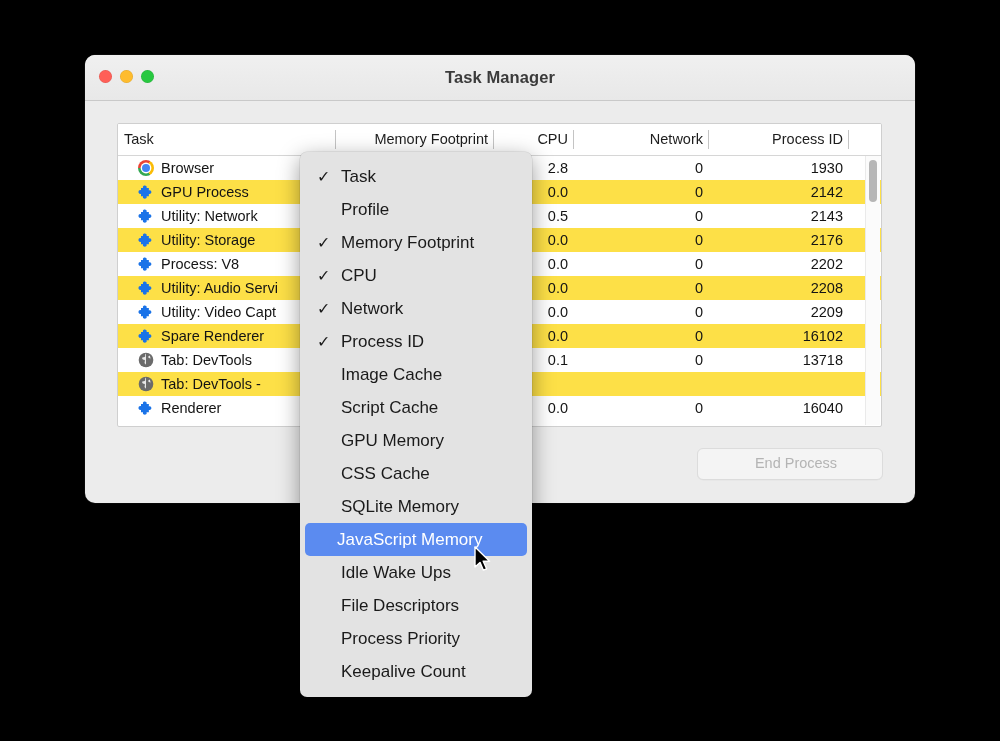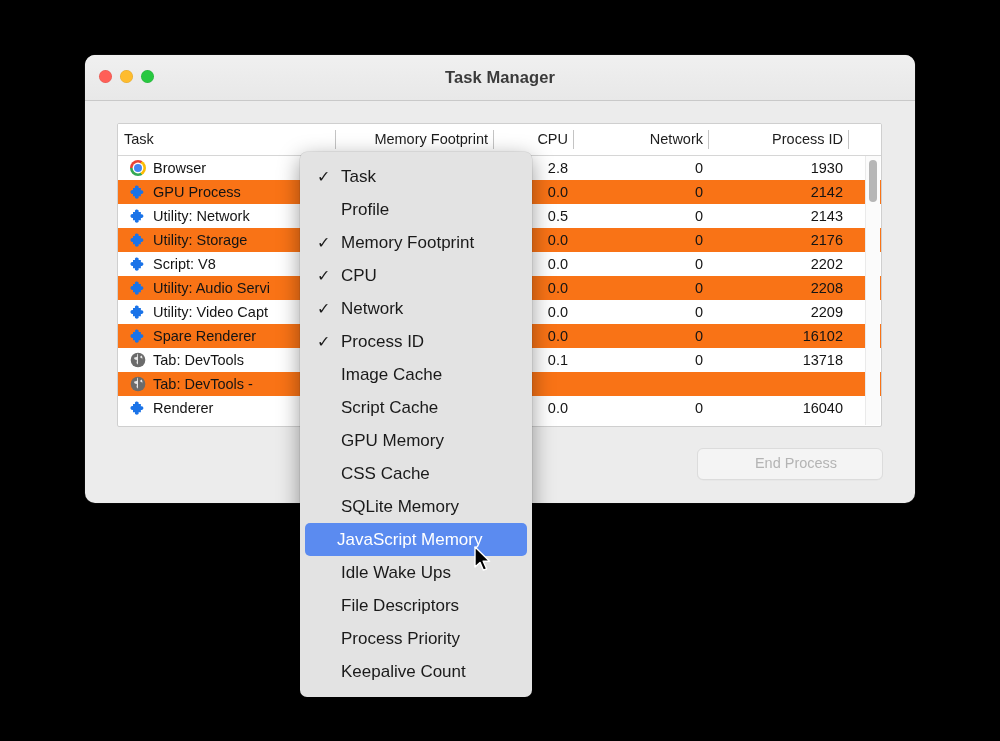--- a/index.html
+++ b/index.html
@@ -114,32 +114,32 @@
     overflow: hidden;
   }
   .row {
     display: flex;
     align-items: center;
     height: 24px;
     font-size: 14.5px;
     color: #141414;
   }
   .row.odd  { background: #ffffff; }
-  .row.even { background: #f97316; }
+  .row.even { background: #fde047; }
   .cell {
     box-sizing: border-box;
     padding: 0 6px;
     white-space: nowrap;
     overflow: hidden;
   }
   .cell.c-task {
     display: flex;
     align-items: center;
     gap: 7px;
-    padding-left: 12px;
+    padding-left: 20px;
   }
   .ticon {
     width: 16px; height: 16px;
     flex: 0 0 16px;
     position: relative;
   }
 
   
   .icon-chrome {
     border-radius: 50%;
@@ -327,21 +327,21 @@
             <div class="cell c-net">0</div>
             <div class="cell c-pid">2176</div>
           </div>
           <div class="row odd">
             <div class="cell c-task">
               <span class="ticon icon-puzzle">
                 <svg width="16" height="16" viewBox="0 0 24 24">
                   <path fill="#1a73e8" d="M10.2 2.2c1.6 0 2.9 1.1 2.9 2.5 0 .5-.2.9-.4 1.3h3.6v3.6c.4-.2.8-.4 1.3-.4 1.4 0 2.5 1.3 2.5 2.9s-1.1 2.9-2.5 2.9c-.5 0-.9-.2-1.3-.4v3.6h-3.6c.2.4.4.8.4 1.3 0 1.4-1.3 2.5-2.9 2.5s-2.9-1.1-2.9-2.5c0-.5.2-.9.4-1.3H4.5v-3.6c-.4.2-.8.4-1.3.4C1.8 14.9.7 13.6.7 12s1.1-2.9 2.5-2.9c.5 0 .9.2 1.3.4V5.9h3.2c-.2-.4-.4-.8-.4-1.3 0-1.4 1.3-2.4 2.9-2.4z"></path>
                 </svg>
               </span>
-              <span>Script: V8</span>
+              <span>Process: V8</span>
             </div>
             <div class="cell c-mem"></div>
             <div class="cell c-cpu">0.0</div>
             <div class="cell c-net">0</div>
             <div class="cell c-pid">2202</div>
           </div>
           <div class="row even">
             <div class="cell c-task">
               <span class="ticon icon-puzzle">
                 <svg width="16" height="16" viewBox="0 0 24 24">

